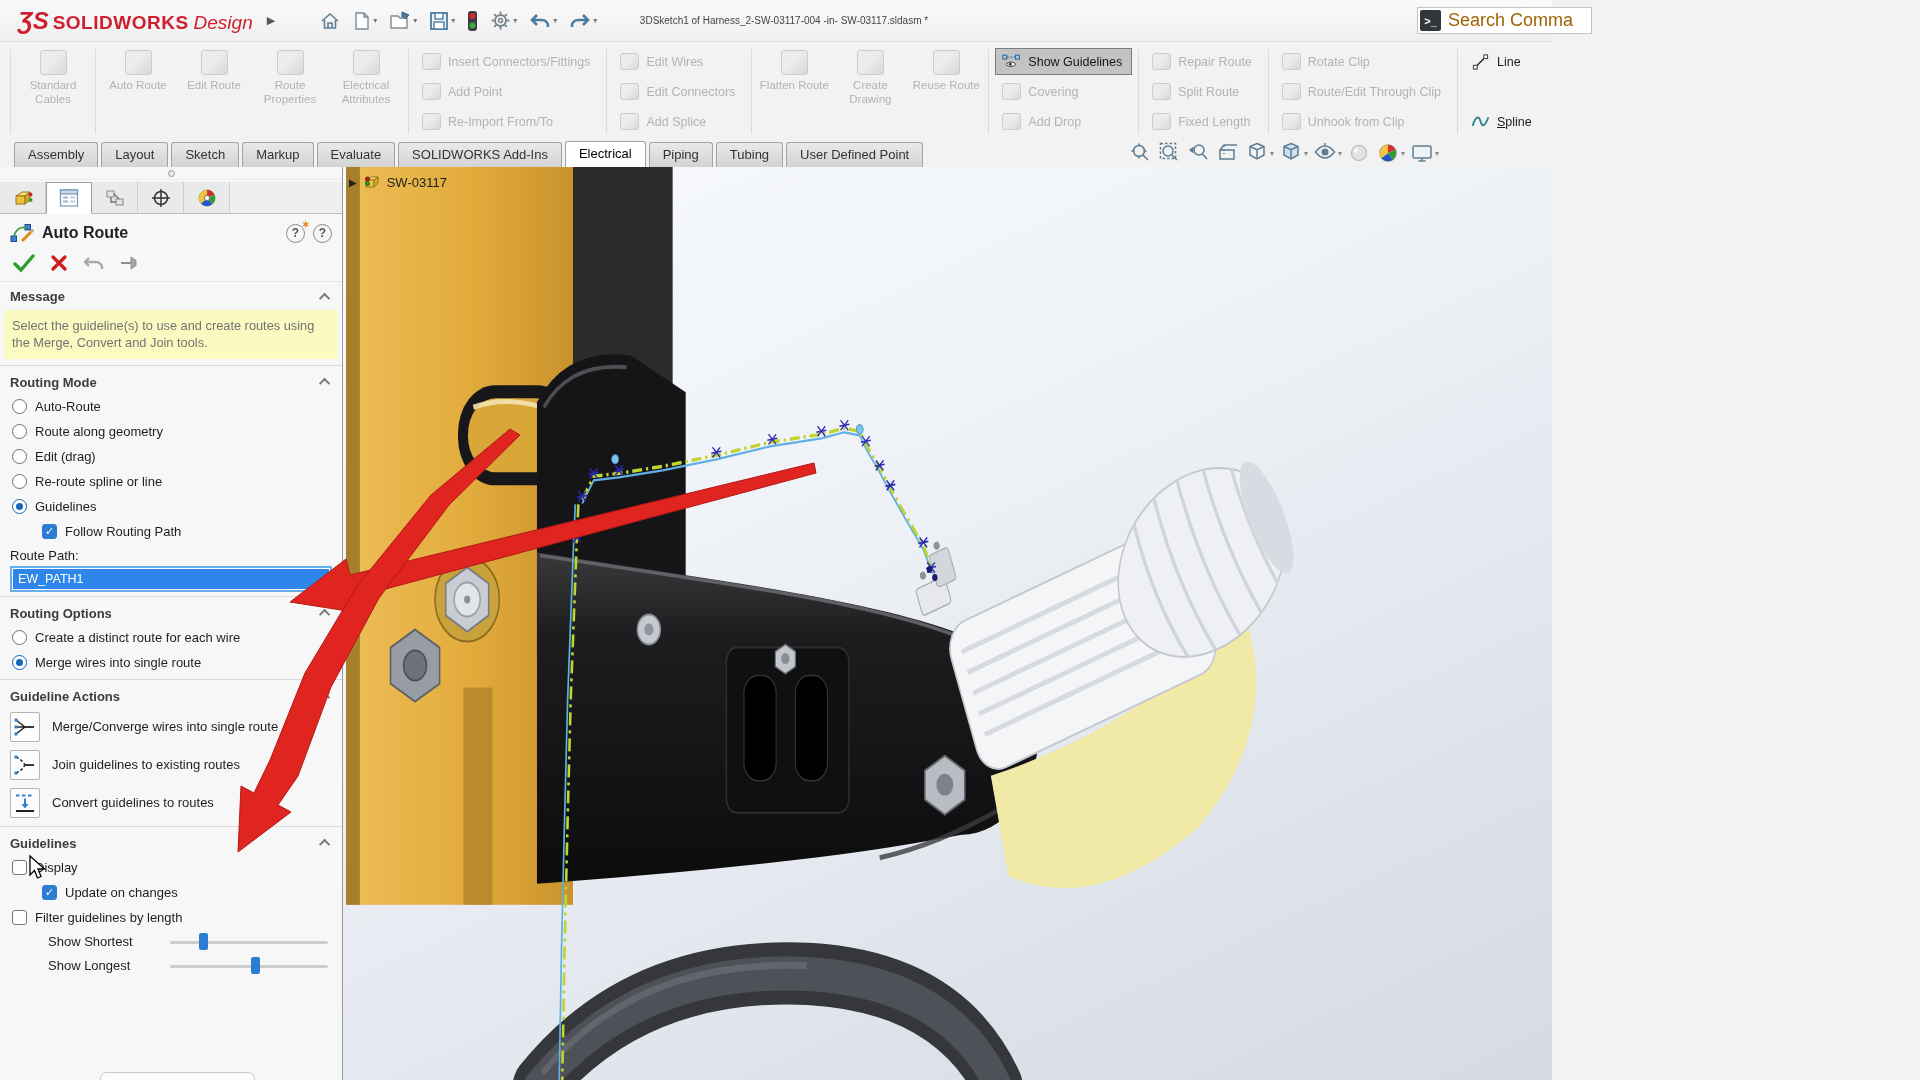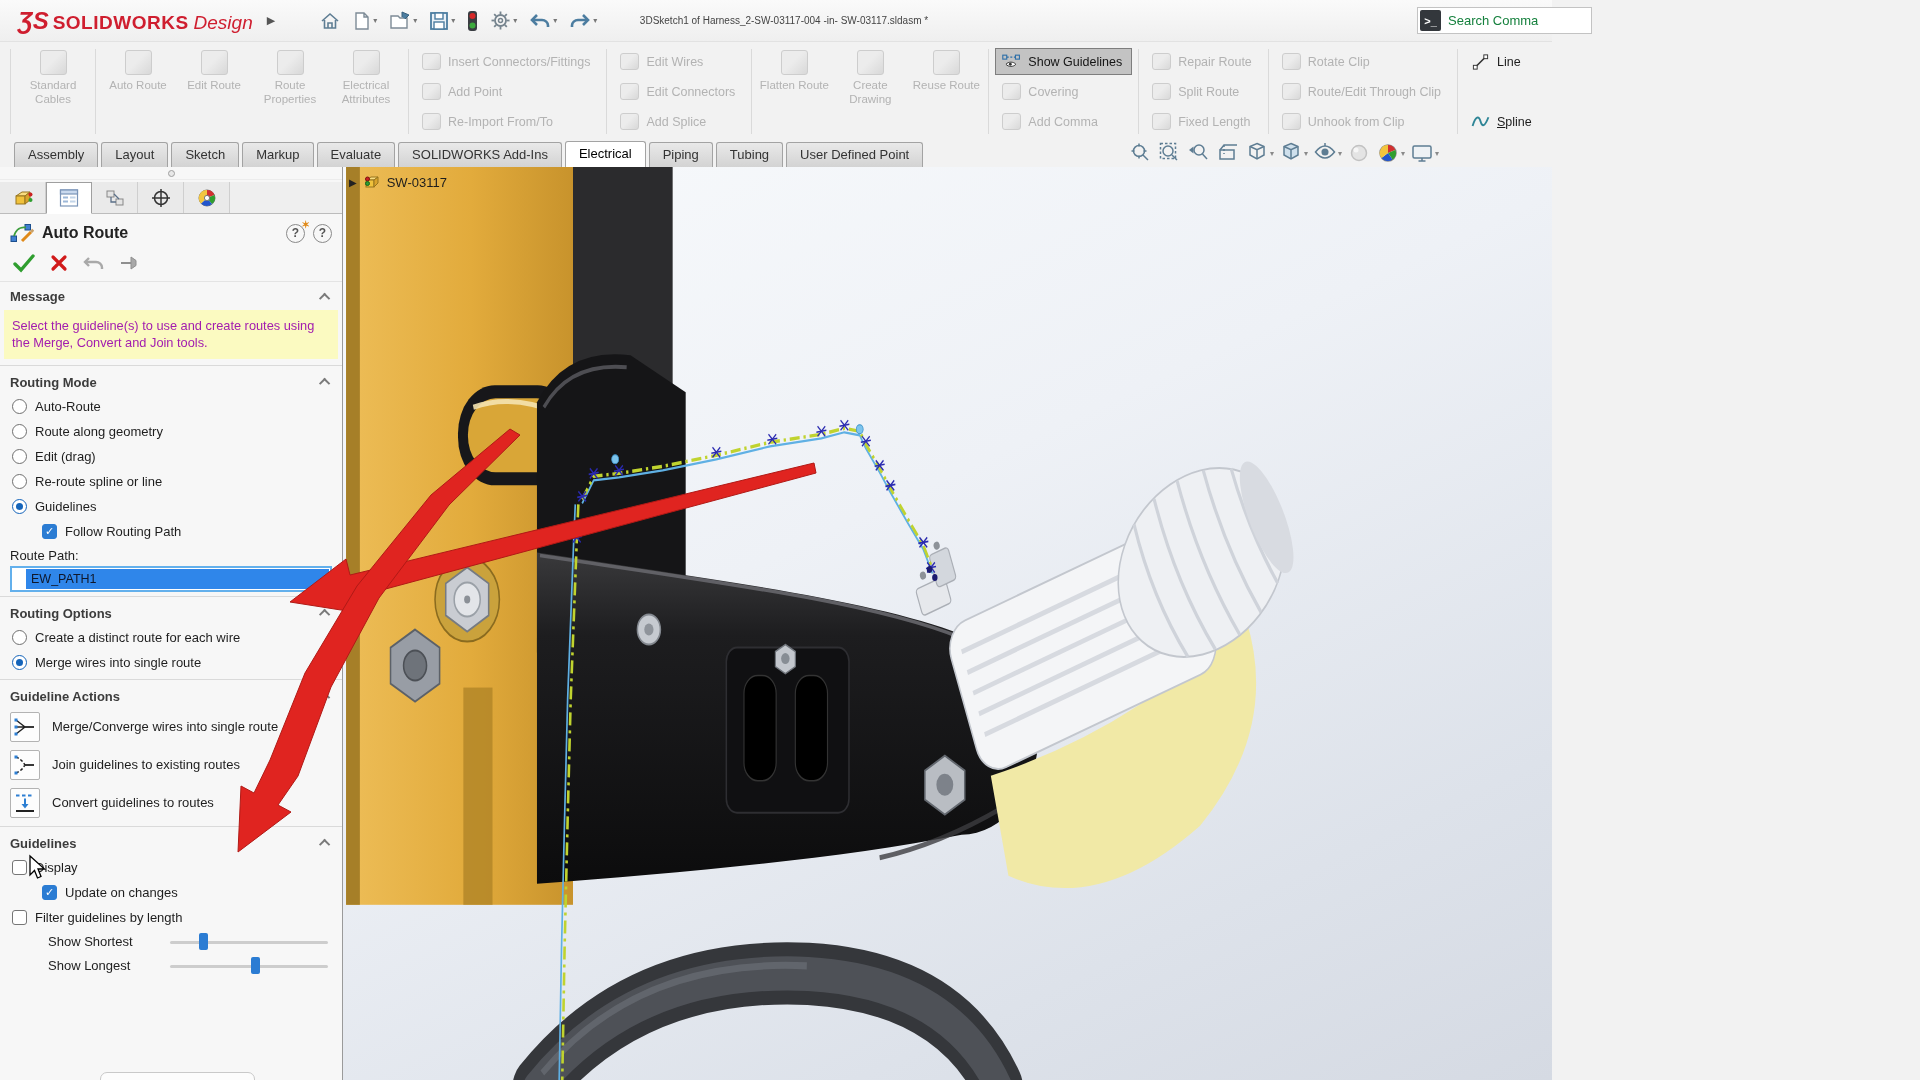--- a/index.html
+++ b/index.html
@@ -13,21 +13,21 @@
   .logo .word { font-weight:bold; font-size:19px; letter-spacing:.5px; }
   .logo .suffix { font-size:19px; font-style:italic; margin-left:5px; font-weight:400; }
   .flyout { color:#555; font-size:11px; margin-left:14px; }
   .qbar { display:flex; align-items:center; gap:4px; margin-left:40px; }
   .qbtn { display:flex; align-items:center; gap:2px; padding:3px 4px; border-radius:3px; }
   .qbtn svg { display:block; }
   .dd { font-size:8px; color:#777; }
   .doc-title { position:absolute; left:16px; right:0; text-align:center; font-size:10px; color:#444; pointer-events:none; }
   .searchbox { position:absolute; right:-40px; top:7px; width:175px; height:27px; background:#fff; border:1px solid #c3c3c3; display:flex; align-items:center; gap:7px; padding:2px; }
   .searchbox .term { width:21px; height:21px; background:#33373c; color:#fff; font-size:11px; font-weight:bold; display:flex; align-items:center; justify-content:center; border-radius:2px; }
-  .searchbox .sv { font-size:13px; color:#15803d; white-space:nowrap; }
+  .searchbox .sv { font-size:18px; color:#a16207; white-space:nowrap; }
 
   
   .ribbon { height:97px; flex:0 0 97px; background:#f2f2f2; display:flex; align-items:stretch; padding:5px 4px 3px 6px; }
   .rgroup { display:flex; }
   .rgroup.stack { flex-direction:column; justify-content:space-between; padding:1px 2px; }
   .rgroup.large { flex-direction:row; align-items:stretch; }
   .rdiv { width:1px; background:#dadada; margin:2px 4px; }
   .rbtn { color:#b3b3b3; cursor:default; }
   .rbtn.enabled { color:#1c1c1c; }
   .rstack { display:flex; align-items:center; gap:7px; height:27px; padding:0 9px 0 6px; font-size:12.5px; white-space:nowrap; border:1px solid transparent; }
@@ -57,32 +57,32 @@
   .ptabs { display:flex; height:32px; background:#efefef; border-bottom:1px solid #bcbcbc; margin-top:2px; }
   .ptab { width:46px; display:flex; align-items:center; justify-content:center; border-right:1px solid #cfcfcf; background:#eaeaea; }
   .ptab.active { background:#fff; border:1px solid #9f9f9f; border-bottom:1px solid #fff; margin-bottom:-1px; }
   .phead { display:flex; align-items:center; gap:8px; padding:9px 10px 4px; }
   .ptitle { font-size:16px; font-weight:bold; color:#222; flex:1; }
   .helpc { width:19px; height:19px; border:1.5px solid #8a8a8a; border-radius:50%; color:#555; font-size:12px; font-weight:bold; display:flex; align-items:center; justify-content:center; position:relative; }
   .helpc .star { position:absolute; top:-6px; right:-6px; color:#e08a1a; font-size:10px; }
   .pactions { display:flex; align-items:center; gap:13px; padding:6px 12px 8px; border-bottom:1px solid #e4e4e4; }
   .shead { display:flex; justify-content:space-between; align-items:center; padding:7px 12px 4px 10px; font-weight:bold; color:#3c3c3c; }
   .caret { width:8px; height:8px; border-left:2px solid #7a7a7a; border-top:2px solid #7a7a7a; transform:rotate(45deg) translateY(2px); }
-  .msgbox { margin:2px 4px 6px; background:#fbfac1; padding:7px 8px; font-size:12.8px; color:#a21caf; line-height:1.35; }
+  .msgbox { margin:2px 4px 6px; background:#fbfac1; padding:7px 8px; font-size:12.8px; color:#737373; line-height:1.35; }
   .divider { height:1px; background:#dadada; margin:4px 0 2px; }
   .optrow { display:flex; align-items:center; gap:8px; padding:5px 10px 5px 12px; }
   .rdot { width:15px; height:15px; border-radius:50%; border:1px solid #6f6f6f; background:#fff; position:relative; flex:0 0 15px; }
   .rdot.sel { border:1.5px solid #1464ba; }
   .rdot.sel::after { content:''; position:absolute; left:3px; top:3px; width:7px; height:7px; border-radius:50%; background:#1464ba; }
   .cbox { width:15px; height:15px; border-radius:3px; border:1px solid #767676; background:#fff; color:transparent; font-size:11px; line-height:13px; text-align:center; flex:0 0 15px; }
   .cbox.on { background:#2b7cd3; border-color:#2b7cd3; color:#fff; }
   .indent1 { padding-left:42px; }
   .plabel { padding:4px 10px 2px 10px; }
   .listbox { margin:1px 10px 4px; border:2px solid #63b0ec; background:#fff; padding:1px; }
-  .listbox .sel-item { background:#2f86ea; color:#0f172a; font-size:12.5px; height:20px; line-height:20px; padding:0 5px;margin-left:13px; }
+  .listbox .sel-item { background:#2f86ea; color:#ffffff; font-size:12.5px; height:20px; line-height:20px; padding:0 5px; }
   .garow { display:flex; align-items:center; gap:12px; padding:4px 10px; }
   .gabtn { width:30px; height:30px; border:1px solid #b3b3b3; background:#fdfdfd; border-radius:2px; display:flex; align-items:center; justify-content:center; }
   .srow { display:flex; align-items:center; padding:3px 14px 3px 48px; }
   .srow .slabel { flex:0 0 122px; color:#222; }
   .slider { position:relative; flex:1; height:18px; }
   .slider .track { position:absolute; left:0; right:0; top:8px; height:3px; background:#cdcdcd; border-radius:2px; }
   .slider .thumb { position:absolute; top:0; width:9px; height:17px; background:#2b7cd3; border-radius:2px; }
   .cutbtn { position:absolute; left:100px; bottom:-8px; width:155px; height:16px; background:#fcfcfc; border:1px solid #c9c9c9; border-radius:7px; }
 
   
@@ -264,21 +264,21 @@
             </svg>
           </span>
           <span class="rlabel">Show Guidelines</span>
         </div>
         <div class="rbtn rstack">
           <span class="ricon"></span>
           <span class="rlabel">Covering</span>
         </div>
         <div class="rbtn rstack">
           <span class="ricon"></span>
-          <span class="rlabel">Add Comma</span>
+          <span class="rlabel">Add Drop</span>
         </div>
       </div>
       <div class="rdiv"></div>
       <div class="rgroup stack">
         <div class="rbtn rstack">
           <span class="ricon"></span>
           <span class="rlabel">Repair Route</span>
         </div>
         <div class="rbtn rstack">
           <span class="ricon"></span>

